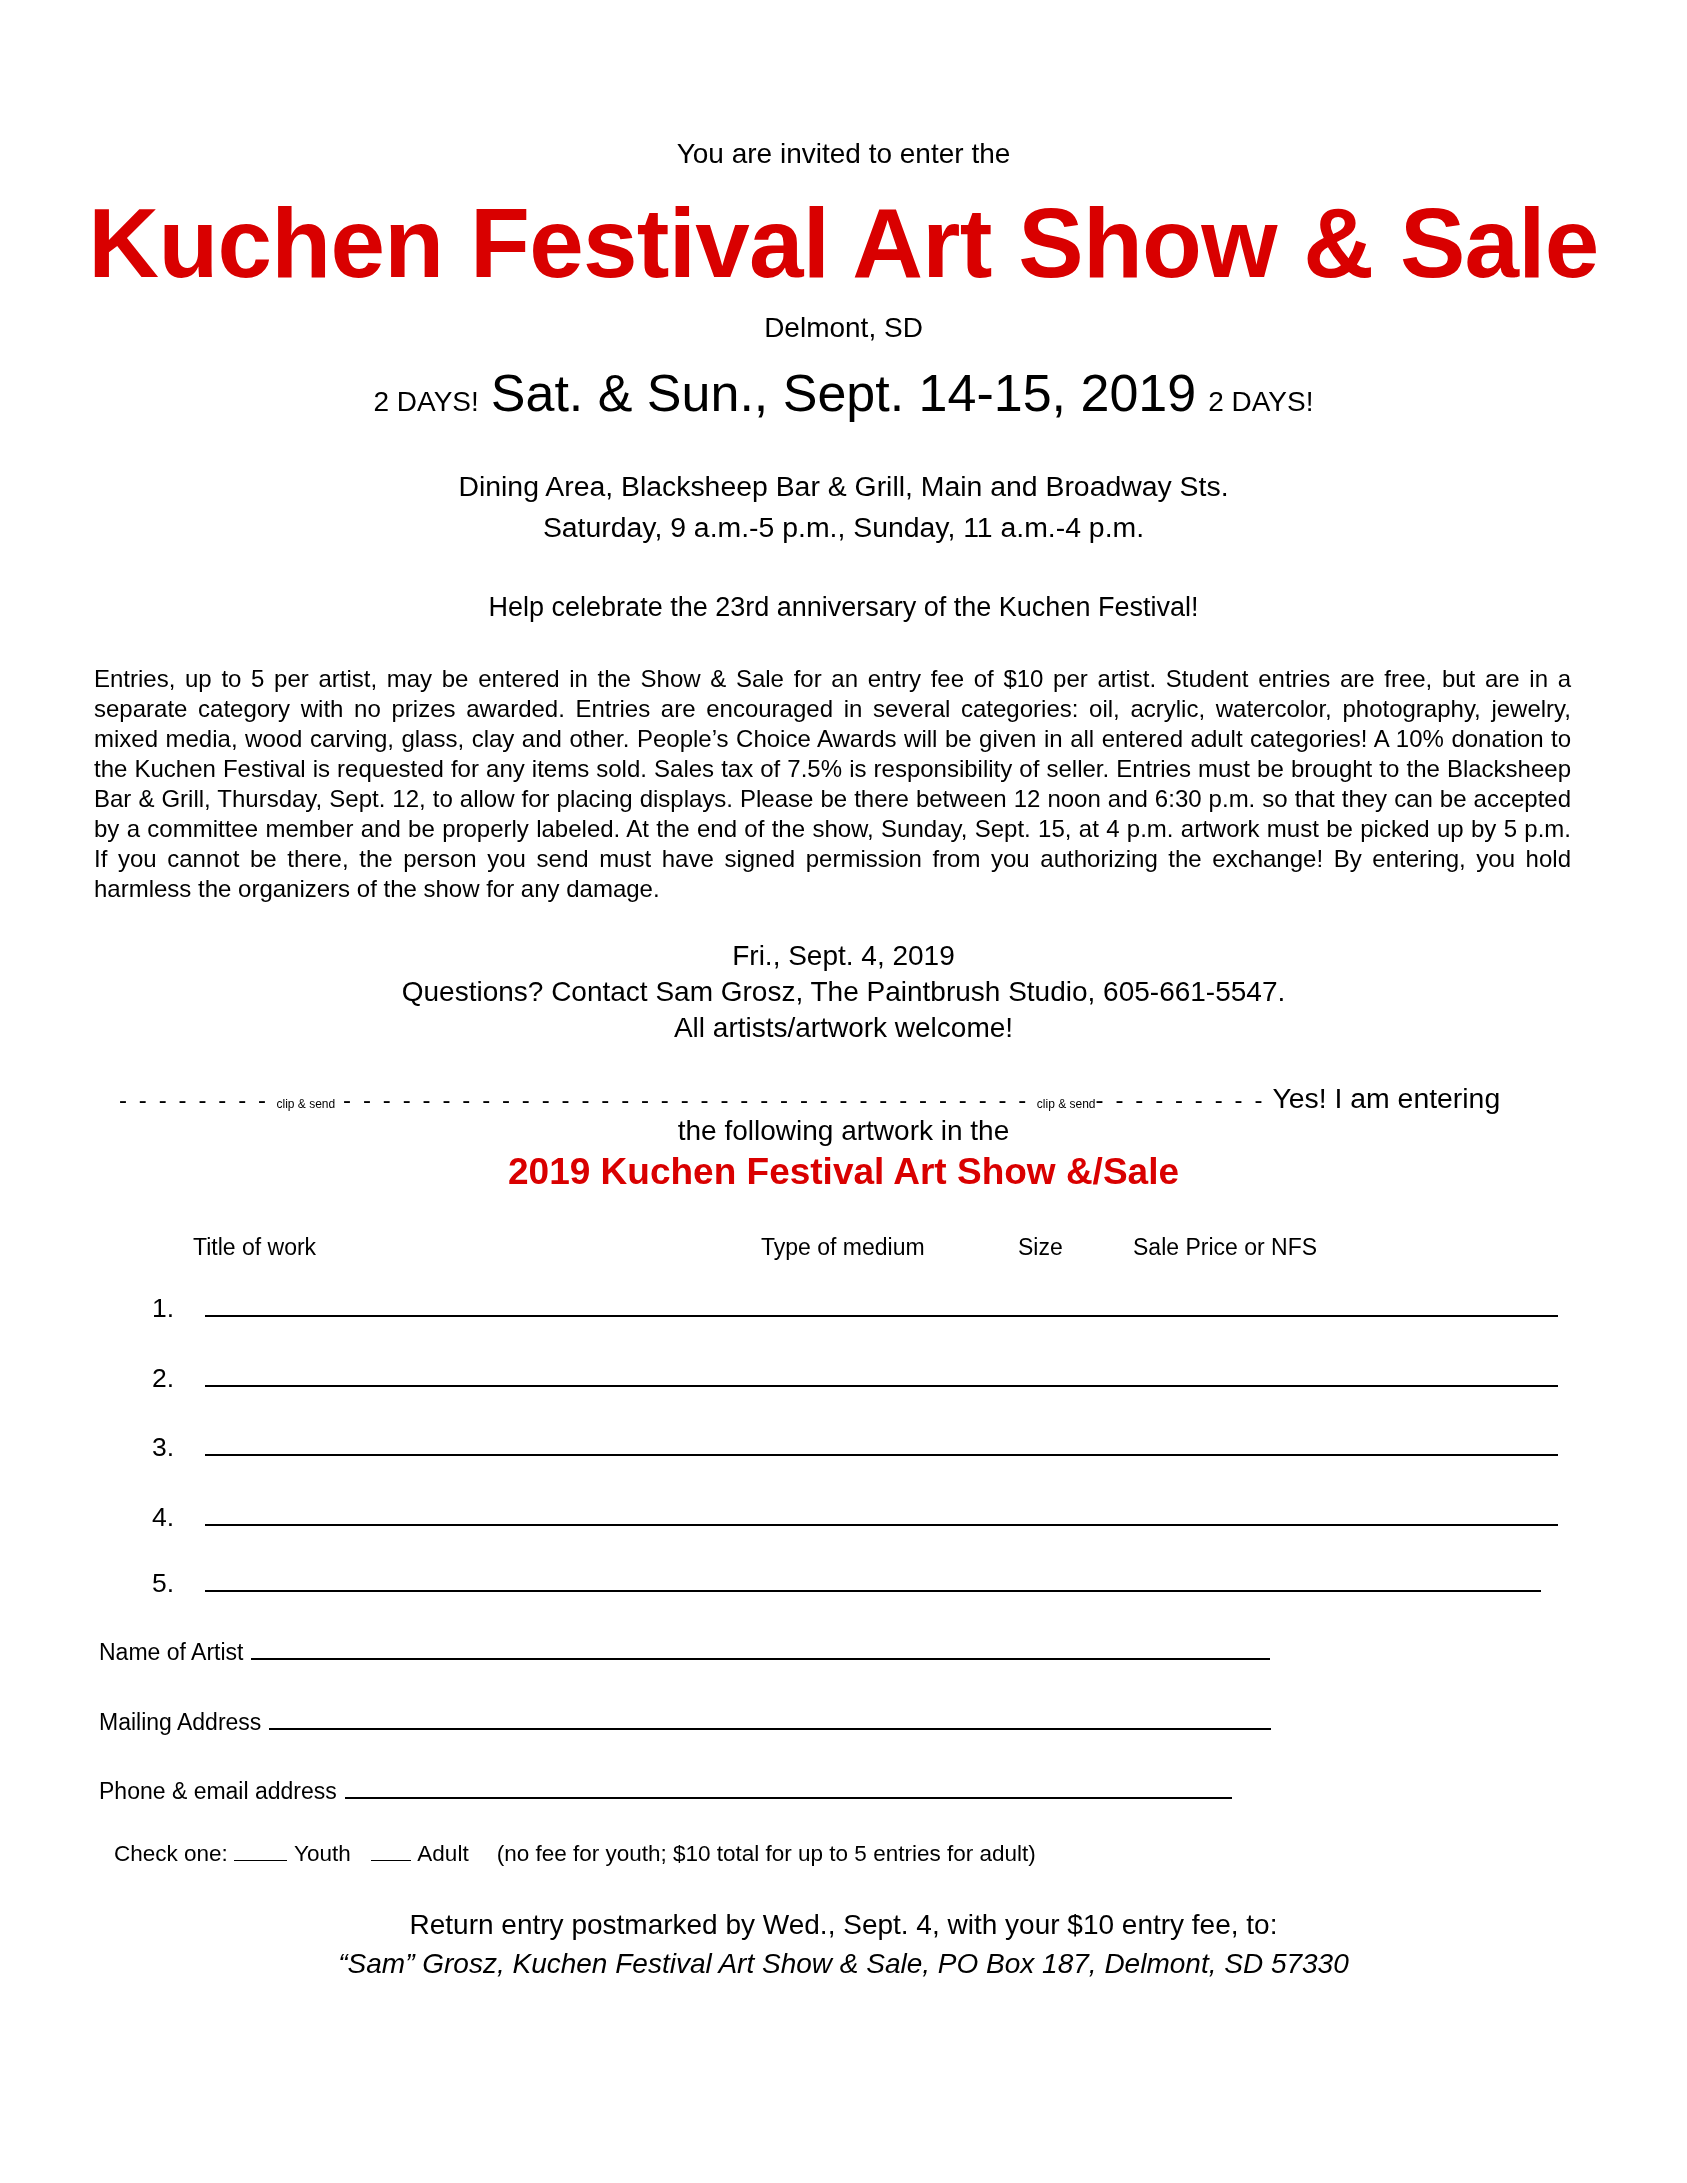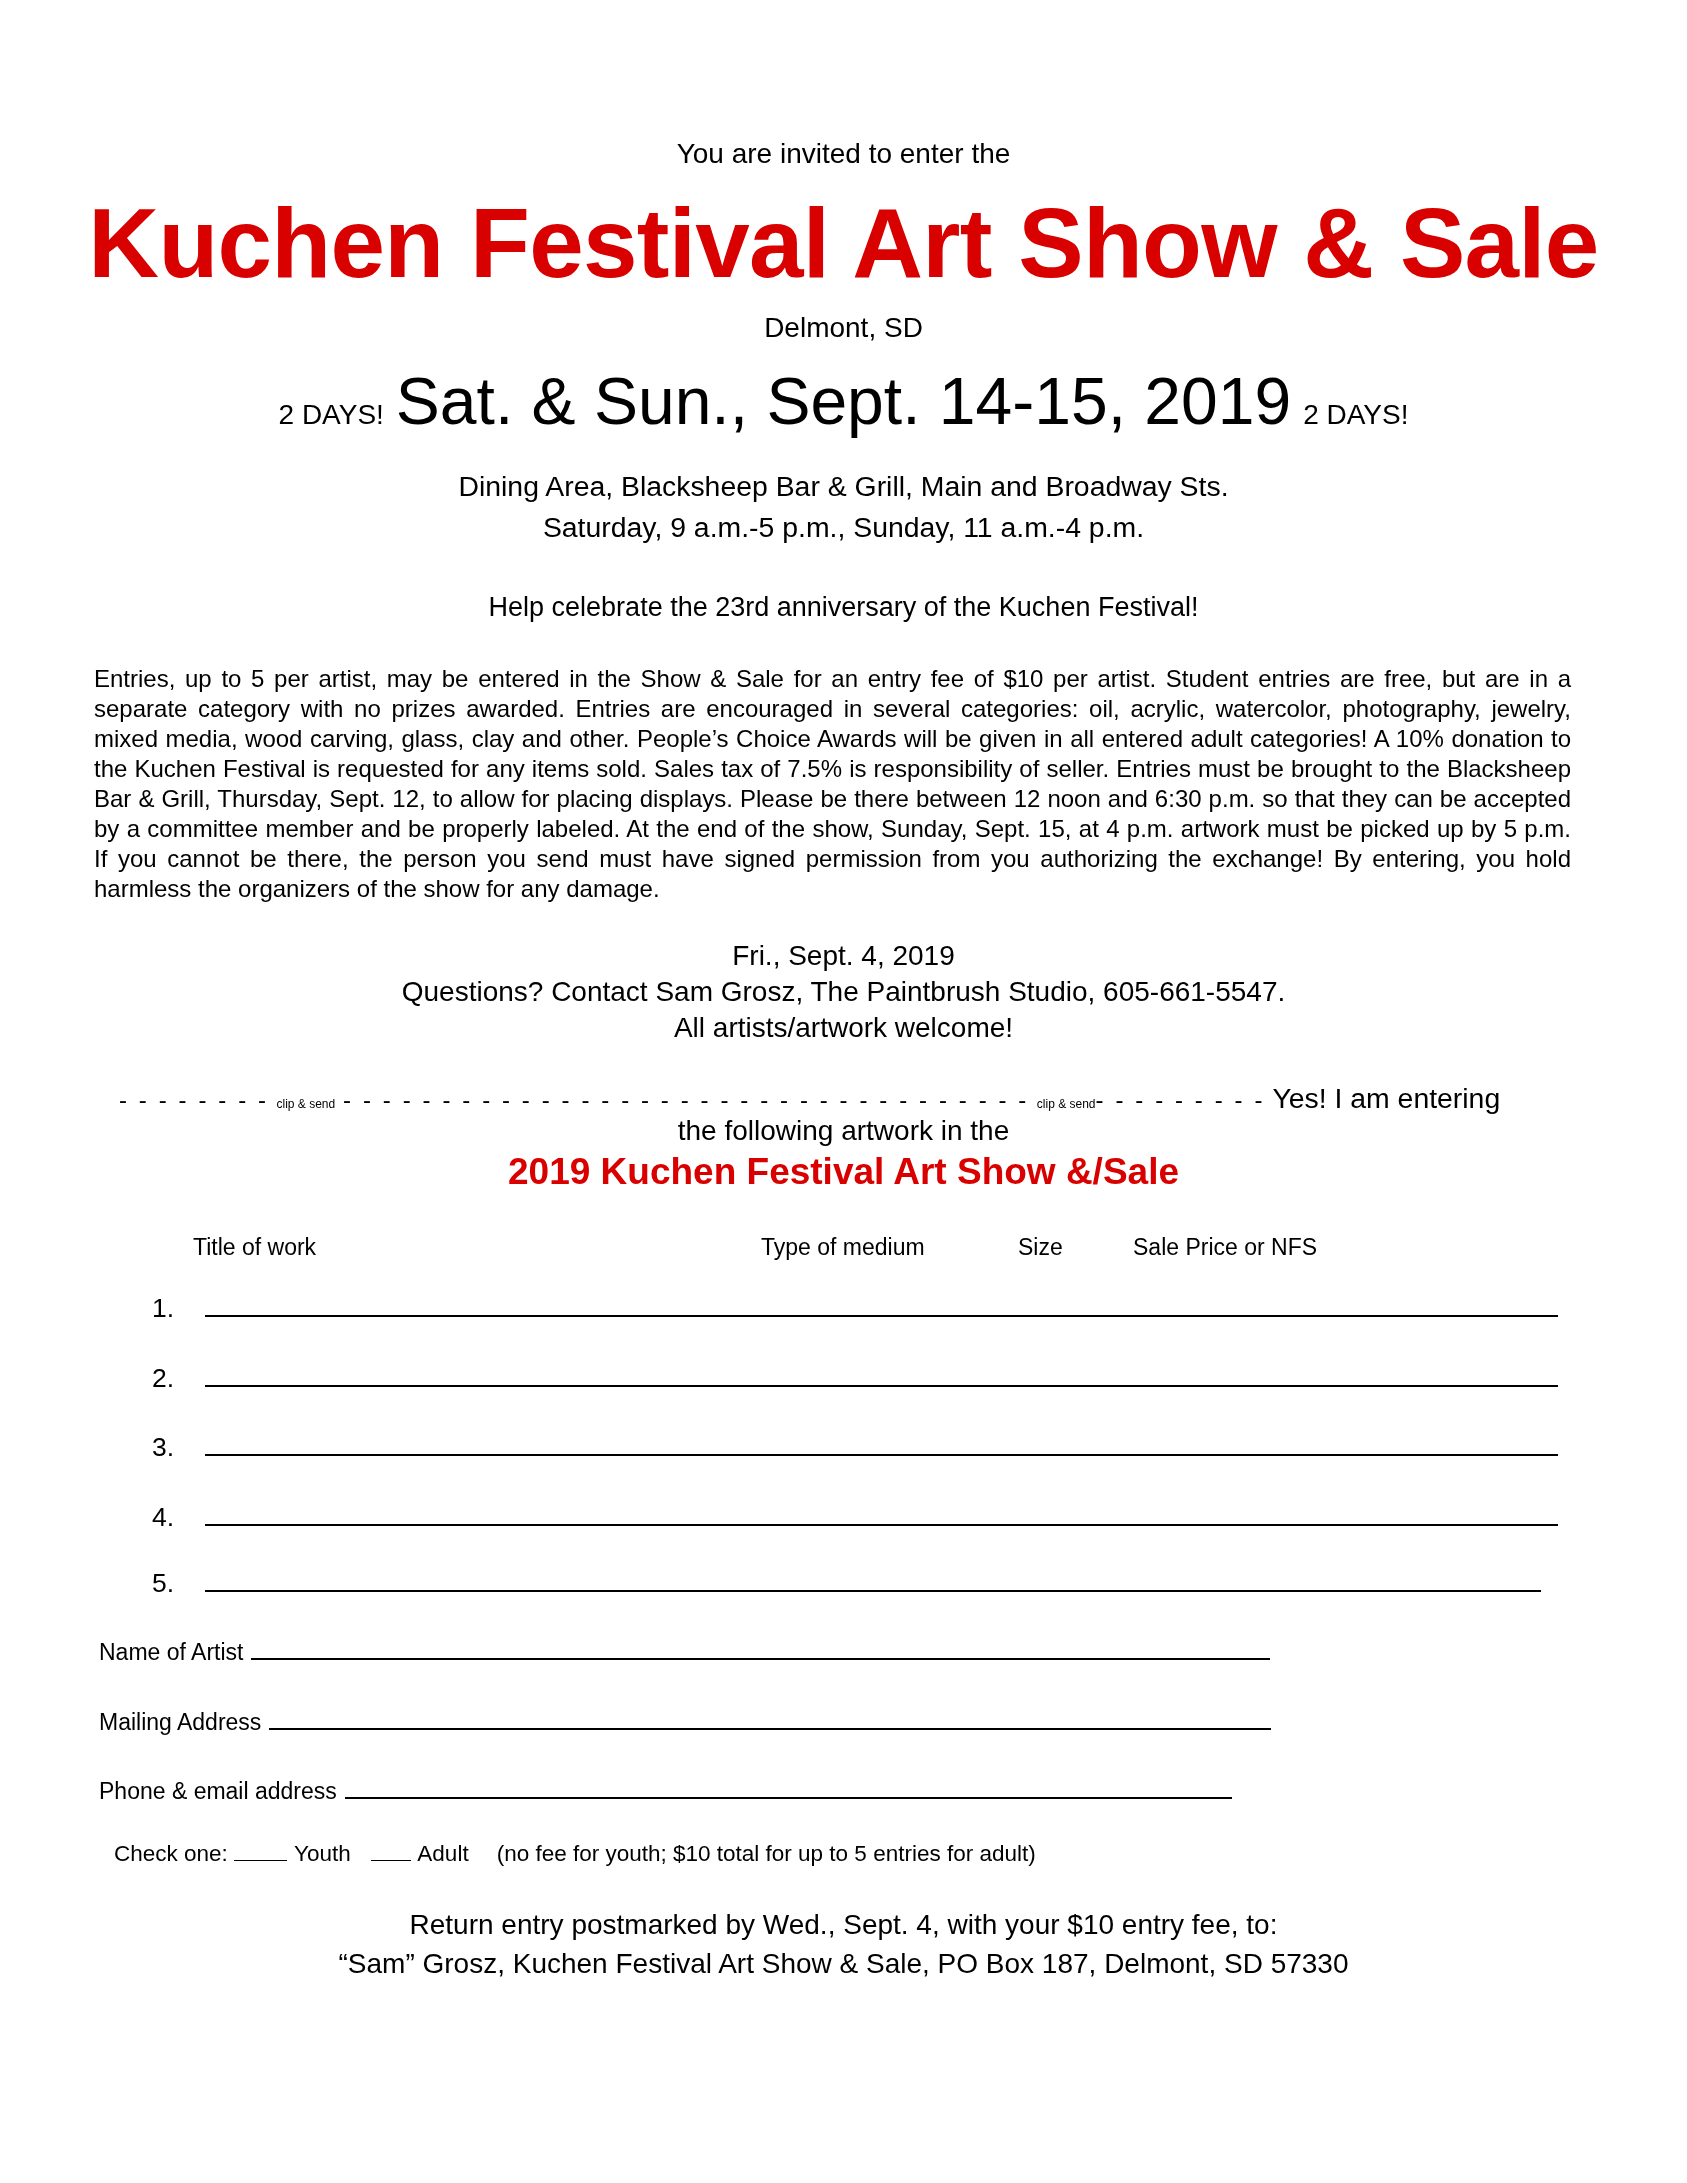--- a/index.html
+++ b/index.html
@@ -6,42 +6,42 @@
   body { width: 1687px; height: 2183px; position: relative; overflow: hidden;
          font-family: "Liberation Sans", sans-serif; color: #000; }
   .abs { position: absolute; white-space: nowrap; }
   .center { left: 0; width: 1687px; text-align: center; }
   .red { color: #d90000; }
   #intro { top: 138px; font-size: 28px; }
   #title { top: 187px; font-size: 98px; font-weight: bold; letter-spacing: -0.7px; }
   #location { top: 312px; font-size: 28px; }
   #dateline { top: 363px; }
   #dateline .small { font-size: 28px; }
-  #dateline .big { font-size: 66px; margin: 0 12px; }
+  #dateline .big { font-size: 52px; margin: 0 12px; }
   #venue { top: 470px; font-size: 28.4px; }
   #hours { top: 511px; font-size: 28.4px; }
   #celebrate { top: 592px; font-size: 27px; }
   #rules { position: absolute; left: 94px; width: 1477px; top: 664px;
            font-size: 24px; line-height: 30px; text-align: justify; white-space: normal; }
   #submit-block { top: 938px; font-size: 28px; line-height: 36px; }
   #clip-line { left: 119px; top: 1082px; width: 1456px; font-size: 28.4px; white-space: nowrap; }
   #clip-line .dash { letter-spacing: 2.6px; font-size: 24px; }
   #clip-line .clip { font-size: 12px; }
   #following { top: 1115px; font-size: 28px; }
   #subheading { top: 1151px; font-size: 37px; font-weight: bold; }
   .col-h { position: absolute; top: 1234px; font-size: 23px; }
   .row { position: absolute; left: 152px; font-size: 26.5px; }
   .row .num { display: inline-block; width: 53px; }
   .row .line { display: inline-block; border-bottom: 2px solid #000; height: 20px; vertical-align: baseline; }
   .field { position: absolute; left: 99px; font-size: 23px; }
   .field .line { display: inline-block; border-bottom: 2px solid #000; height: 24px; vertical-align: baseline; margin-left: 8px; }
   #check { position: absolute; left: 114px; top: 1841px; font-size: 22.5px; }
   #check .blank { display: inline-block; border-bottom: 1.3px solid #000; height: 17px; vertical-align: baseline; margin: 0 6.6px; }
   #return1 { top: 1909px; font-size: 28px; }
-  #return2 { top: 1948px; font-size: 28px; }
+  #return2 { top: 1948px; font-size: 28px; font-style: italic; }
 </style>
 </head>
 <body>
 
 <div class="abs center" id="intro">You are invited to enter the</div>
 <div class="abs center red" id="title">Kuchen Festival Art Show &amp; Sale</div>
 <div class="abs center" id="location">Delmont, SD</div>
 
 <div class="abs center" id="dateline">
   <span class="small">2 DAYS!</span><span class="big">Sat. &amp; Sun., Sept. 14-15, 2019</span><span class="small">2 DAYS!</span>

